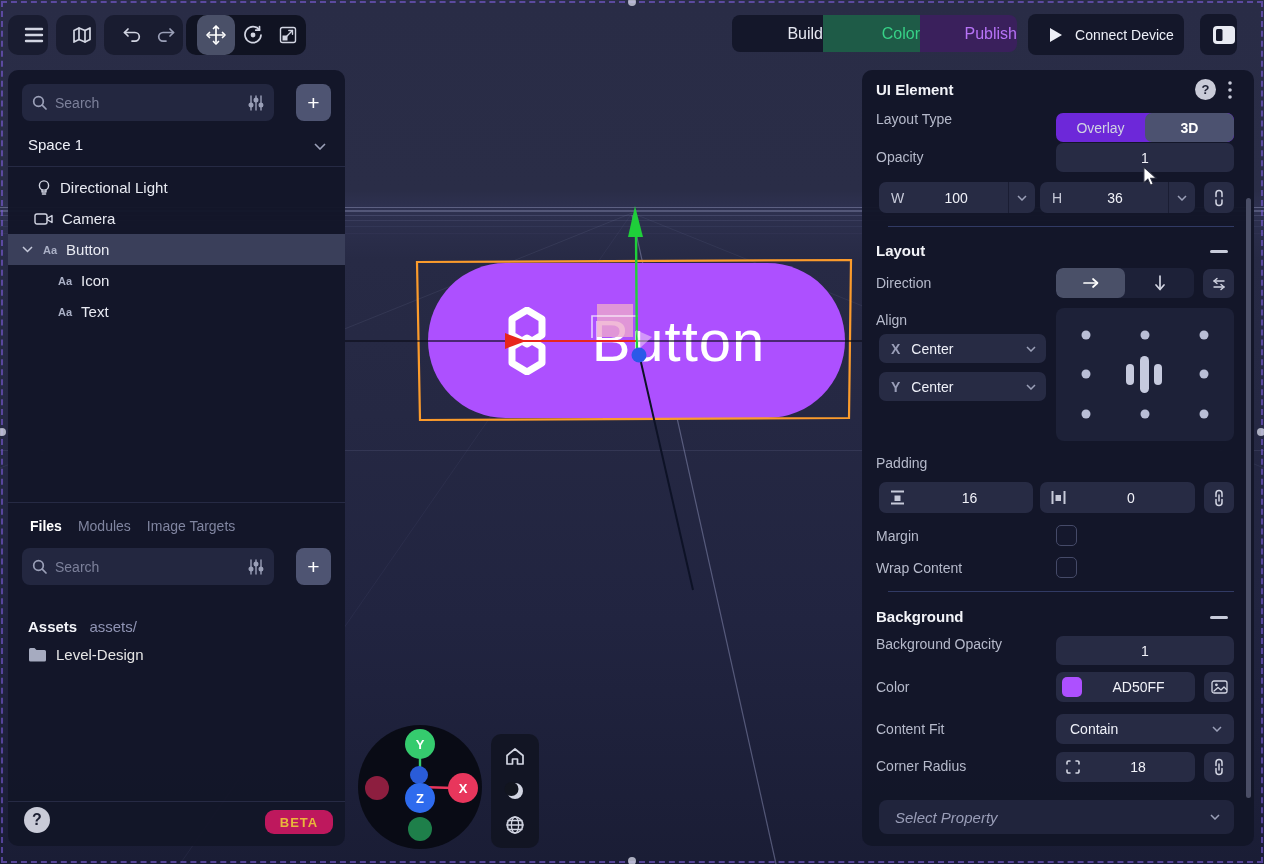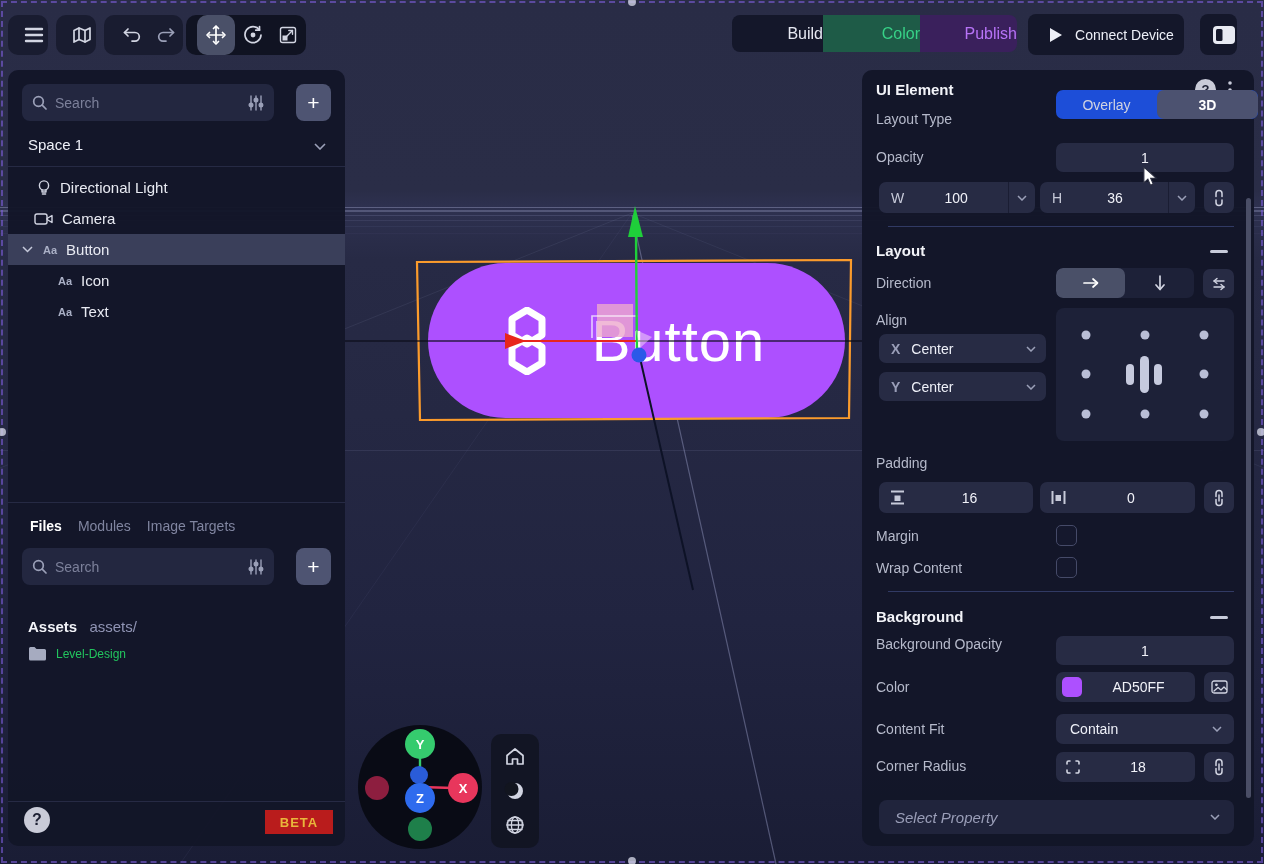--- a/index.html
+++ b/index.html
@@ -280,45 +280,45 @@
   <div class="plus-btn" style="left:288px;top:478px;width:35px;height:37px">+</div>
 
   <div class="abs" style="left:20px;top:548px;font-size:15px">
     <span style="color:#f2f3f8;font-weight:700">Assets</span>
     <span style="color:#9094b4;margin-left:8px">assets/</span>
   </div>
   <div class="abs" style="left:20px;top:576px;display:flex;align-items:center;gap:10px">
     <svg width="18" height="15" viewBox="0 0 18 15">
         <path d="M1 2.5 a1.5 1.5 0 0 1 1.5 -1.5 H6.5 L8.5 3 H16.5 A1.5 1.5 0 0 1 18 4.5 V13 a1.5 1.5 0 0 1 -1.5 1.5 H2.5 A1.5 1.5 0 0 1 1 13 Z" fill="#a6abc0"></path>
       </svg>
-    <span style="color:#22c55e;font-size:12px">Level-Design</span>
+    <span style="color:#e5e5e5;font-size:15px">Level-Design</span>
   </div>
 
   <div class="divider" style="left:0;top:731px;width:337px;background:#262a44"></div>
   <div class="abs" style="left:16px;top:737px;width:26px;height:26px;border-radius:50%;background:#c9cbd8;display:flex;align-items:center;justify-content:center">
     <span style="color:#1c1f33;font-weight:700;font-size:16px">?</span>
   </div>
-  <div class="abs" style="left:257px;top:740px;width:68px;height:24px;border-radius:0;background:#b91c1c;display:flex;align-items:center;justify-content:center">
+  <div class="abs" style="left:257px;top:740px;width:68px;height:24px;border-radius:9px;background:#be185d;display:flex;align-items:center;justify-content:center">
     <span style="color:#E9B63B;font-size:13px;font-weight:700;letter-spacing:1px">BETA</span>
   </div>
 </div>
 
 <div class="panel" style="left:862px;top:70px;width:392px;height:776px">
   <span class="hdr abs" style="left:14px;top:11px">UI Element</span>
   <div class="abs" style="left:333px;top:9px;width:21px;height:21px;border-radius:50%;background:#c9cbd8;display:flex;align-items:center;justify-content:center">
     <span style="color:#1c1f33;font-weight:700;font-size:13px">?</span>
   </div>
   <svg class="abs" width="4" height="18" viewBox="0 0 4 18" style="left:366px;top:11px">
       <circle cx="2" cy="2" r="1.8" fill="#c8cbda"></circle>
       <circle cx="2" cy="9" r="1.8" fill="#c8cbda"></circle>
       <circle cx="2" cy="16" r="1.8" fill="#c8cbda"></circle>
     </svg>
 
   <span class="lbl abs" style="left:14px;top:41px">Layout Type</span>
-  <div class="abs" style="left:194px;top:20px;width:202px;height:29px;display:flex;border-radius:7px;overflow:hidden;background:#1d4ed8">
+  <div class="abs" style="left:194px;top:43px;width:178px;height:29px;display:flex;border-radius:7px;overflow:hidden;background:#6d28d9">
     <div style="flex:1;display:flex;align-items:center;justify-content:center;color:#d0d3e2;font-size:14px">
         <span>Overlay</span>
       </div>
     <div style="flex:1;display:flex;align-items:center;justify-content:center;background:#4c5270;color:#ffffff;font-size:14px;font-weight:700;border-radius:7px">
         <span>3D</span>
       </div>
   </div>
 
   <span class="lbl abs" style="left:14px;top:79px">Opacity</span>
   <div class="field" style="left:194px;top:73px;width:178px;height:29px">

